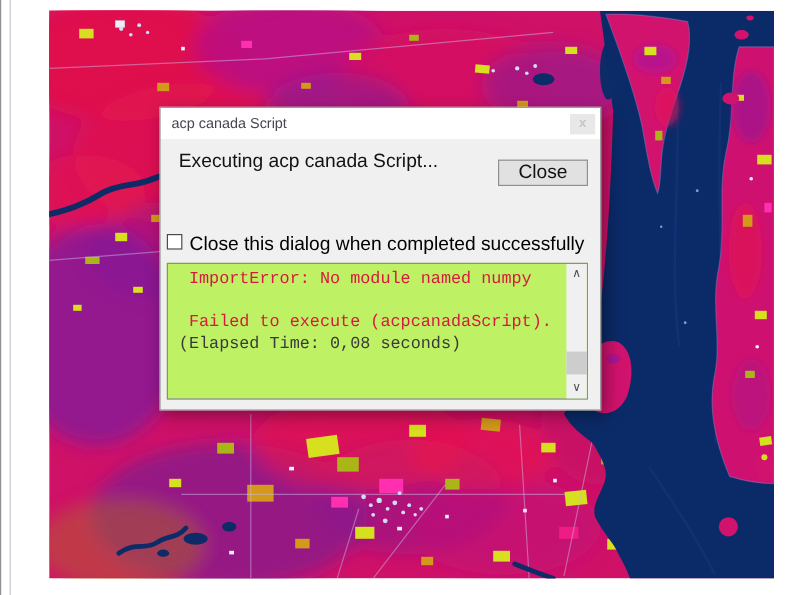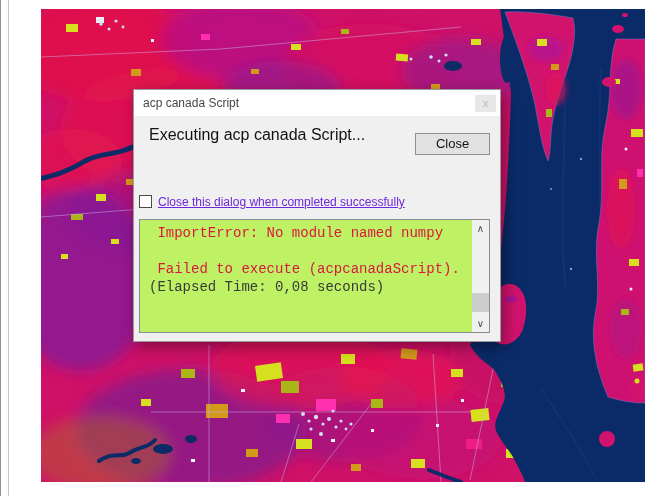--- a/index.html
+++ b/index.html
@@ -20,28 +20,28 @@
             background:#f0f0f0; border:1px solid #9b9b9b;
             box-shadow:4px 5px 14px rgba(0,0,0,.38); }
   .titlebar { position:absolute; left:0; top:0; width:100%; height:26px; background:#ffffff; }
   .title { position:absolute; left:9px; top:0; line-height:26px; font-size:12px; color:#45474f; }
   .closebox { position:absolute; right:4px; top:5px; width:21px; height:17px; background:#e8e8e8;
               color:#c6c6c6; font-size:11px; font-weight:bold; text-align:center; line-height:16px;
               cursor:default; }
   .dbody { position:absolute; left:0; top:26px; right:0; bottom:0; background:#f0f0f0; }
   .status { position:absolute; left:15px; top:10px; font-size:16px; color:#121212; }
   .btn { position:absolute; left:281px; width:75px; height:22px; background:#e1e1e1;
-         border:1px solid #a8a8a8; font-family:"Liberation Sans",sans-serif; font-size:13px;
+         border:1px solid #a8a8a8; font-family:"Liberation Sans",sans-serif; font-size:16px;
          color:#121212; text-align:center; line-height:20px; padding:0; }
   .btn-close { top:17px; border-color:#8f9094; }
   .btn-details { top:50px; }
   .checkrow { position:absolute; left:5px; top:79px; height:14px; }
   .checkbox { position:absolute; left:0; top:0; width:13px; height:13px; background:#ffffff;
               border:1px solid #4a4a4a; }
-  .checklabel { position:absolute; left:19px; top:0; font-size:12px; color:#6d28d9; white-space:nowrap;text-decoration:underline; }
+  .checklabel { position:absolute; left:19px; top:0; font-size:16px; color:#000000; white-space:nowrap; }
 
   .output { position:absolute; left:5px; top:103px; width:351px; height:114px; background:#bef264;
             border:1px solid #878c97; }
   .outlines { position:absolute; left:0; top:4px; right:18px; bottom:0;
               font-family:"Liberation Mono","DejaVu Sans Mono",monospace; font-size:14px;
               line-height:18px; white-space:pre; padding-left:9px; overflow:hidden; }
   .oline.error  { color:var(--error,#d9183e); }
   .oline.normal { color:var(--normal,#3a3a3a); }
 
   .vscroll { position:absolute; right:0; top:0; width:17px; height:112px; background:#f0f0f0; }

